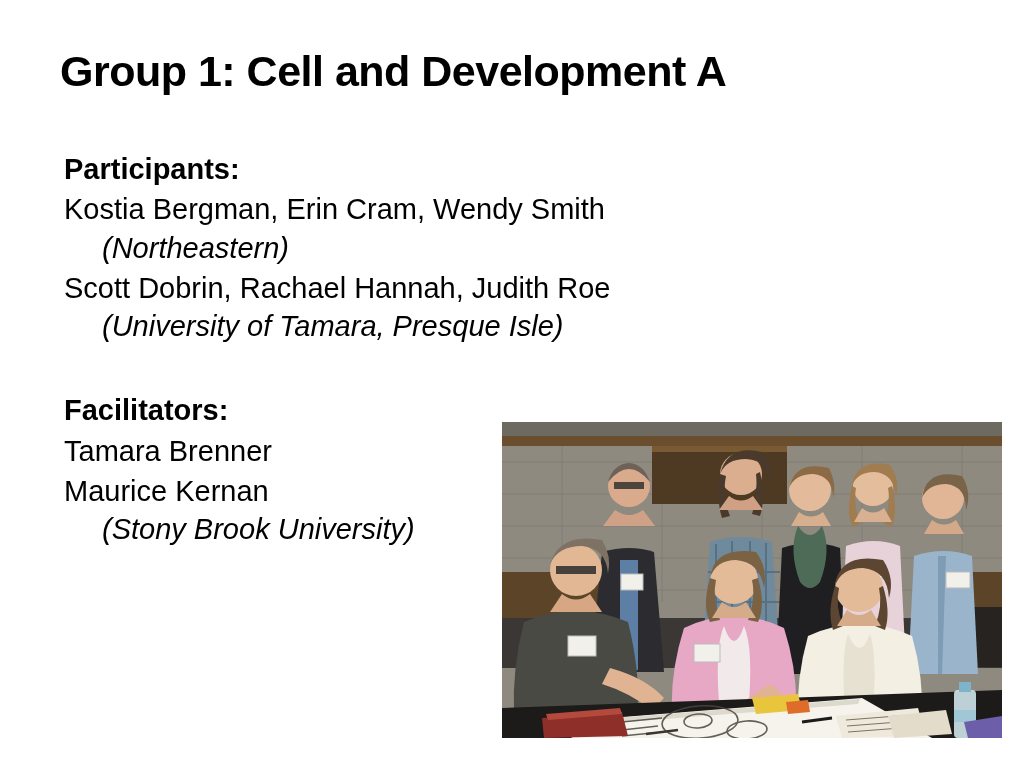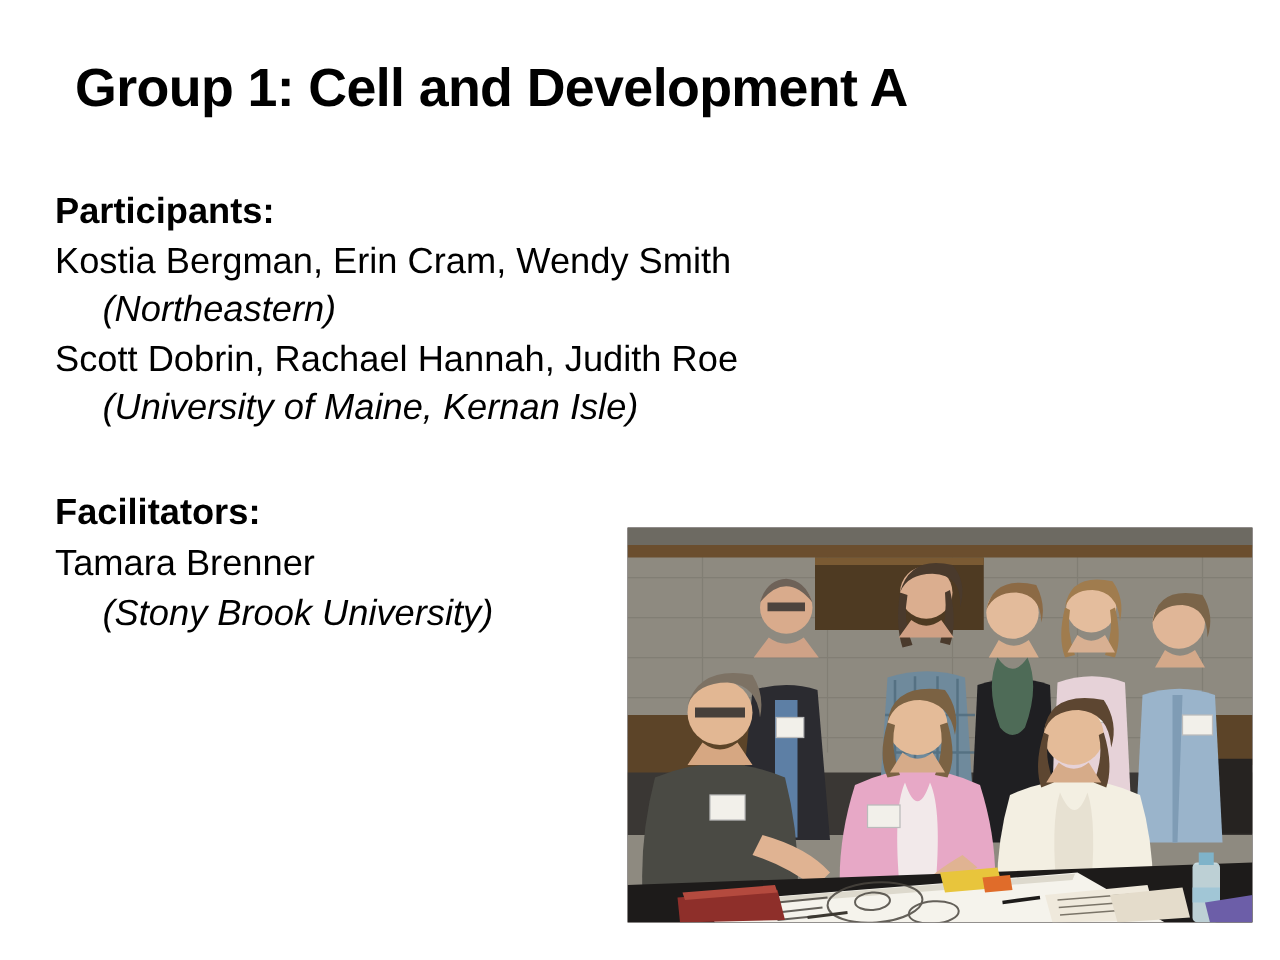--- a/index.html
+++ b/index.html
@@ -27,21 +27,21 @@
     top: 48px;
     width: 900px;
     font-size: 43px;
     font-weight: bold;
     letter-spacing: -0.5px;
     line-height: 1.1;
     color: #000000;
   }
   .body-block {
     position: absolute;
-    left: 44px;
+    left: 64px;
     top: 150px;
     width: 700px;
   }
   .para {
     font-size: 29px;
     line-height: 1.32;
     color: #000000;
     margin: 0 0 2px 0;
   }
   .para.bold {
@@ -79,32 +79,33 @@
 
     <p class="para bold">Participants:</p>
 
     <p class="para">
       <span>Kostia Bergman, Erin Cram, Wendy Smith</span>
       <span class="indent">(Northeastern)</span>
     </p>
 
     <p class="para">
       <span>Scott Dobrin, Rachael Hannah, Judith Roe</span>
-      <span class="indent">(University of Maine, Kernan Isle)</span>
+      <span class="indent">(University of Tamara, Presque Isle)</span>
     </p>
 
     <div class="gap-large"></div>
 
     <p class="para bold">Facilitators:</p>
 
     <p class="para">
       <span>Tamara Brenner</span>
     </p>
 
     <p class="para">
+      <span>Maurice Kernan</span>
       <span class="indent">(Stony Brook University)</span>
     </p>
 
   </div>
 
   <div class="photo">
     <svg width="500" height="316" viewBox="0 0 500 316" xmlns="http://www.w3.org/2000/svg">
 
       <rect x="0" y="0" width="500" height="316" fill="#8e8a80"></rect>
       <rect x="0" y="0" width="500" height="16" fill="#6d6a62"></rect>

